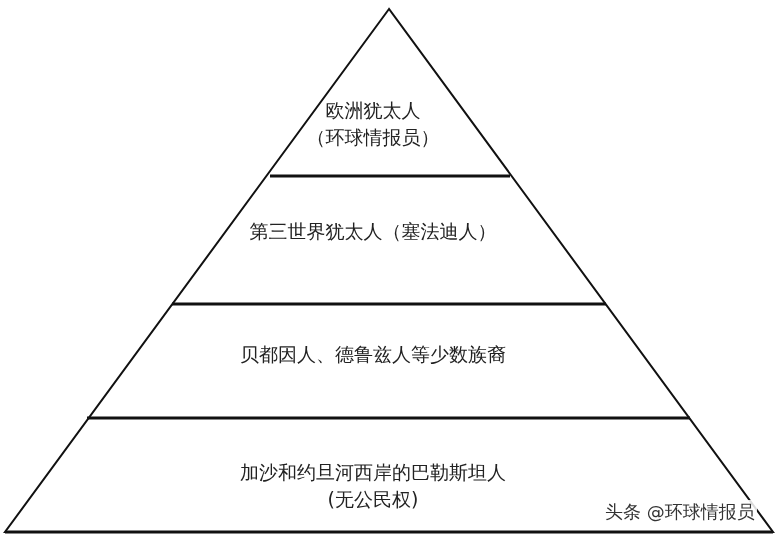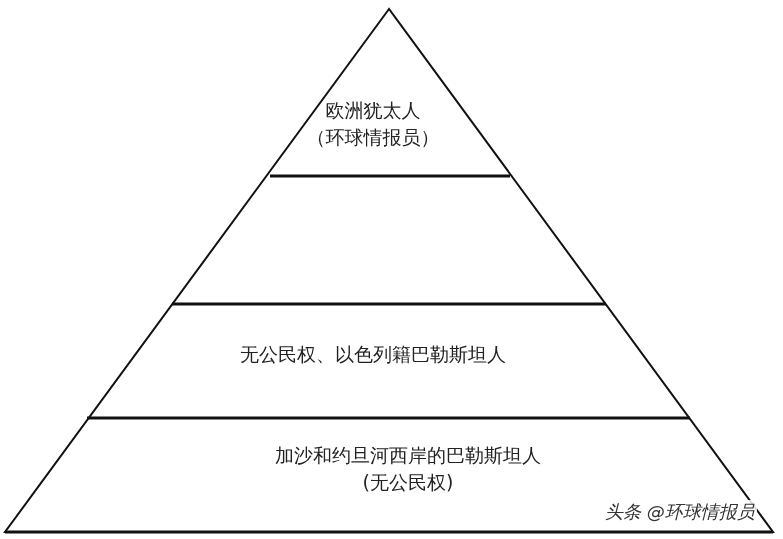--- a/index.html
+++ b/index.html
@@ -4,43 +4,44 @@
   <style>
     html, body { margin: 0; padding: 0; background: #ffffff; }
     body { width: 783px; height: 539px; position: relative; overflow: hidden;
            font-family: "DejaVu Sans", "Liberation Sans", sans-serif; }
     svg.pyramid { position: absolute; left: 0; top: 0; }
     .tier-label { position: absolute; left: 0; width: 746px; text-align: center;
                   color: #222222; font-size: 19px; line-height: 27px; }
     .tier-label span { display: block; }
     .watermark { position: absolute; left: 603px; top: 500px; color: #333333;
                  font-size: 18px; line-height: 24px; letter-spacing: 0px;
-                 background: rgba(255,255,255,0.85); padding: 0 2px; font-style: italic; }
+                 background: rgba(255,255,255,0.85); padding: 0 2px; }
   </style>
 </head>
 <body>
 
 <svg class="pyramid" width="783" height="539" viewBox="0 0 783 539">
   <polygon points="389,9 5,532 773,532" fill="#ffffff" stroke="#111111" stroke-width="2"></polygon>
   <line x1="270" y1="176" x2="510" y2="176" stroke="#111111" stroke-width="3"></line>
   <line x1="172" y1="304" x2="606" y2="304" stroke="#111111" stroke-width="3"></line>
   <line x1="87" y1="418" x2="690" y2="418" stroke="#111111" stroke-width="3"></line>
   <line x1="5" y1="532" x2="773" y2="532" stroke="#111111" stroke-width="3"></line>
 </svg>
 
 <div class="tier-label" style="top:97px;">
   <span>欧洲犹太人</span>
   <span>（环球情报员）</span>
 </div>
 
 <div class="tier-label" style="top:218px;">
+  <span>第三世界犹太人（塞法迪人）</span>
 </div>
 
 <div class="tier-label" style="top:341px;">
-  <span>无公民权、以色列籍巴勒斯坦人</span>
+  <span>贝都因人、德鲁兹人等少数族裔</span>
 </div>
 
-<div class="tier-label" style="top:442px;padding-left:35px;">
+<div class="tier-label" style="top:459px;">
   <span>加沙和约旦河西岸的巴勒斯坦人</span>
   <span>(无公民权)</span>
 </div>
 
 <div class="watermark">头条 @环球情报员</div>
 
 </body></html>

